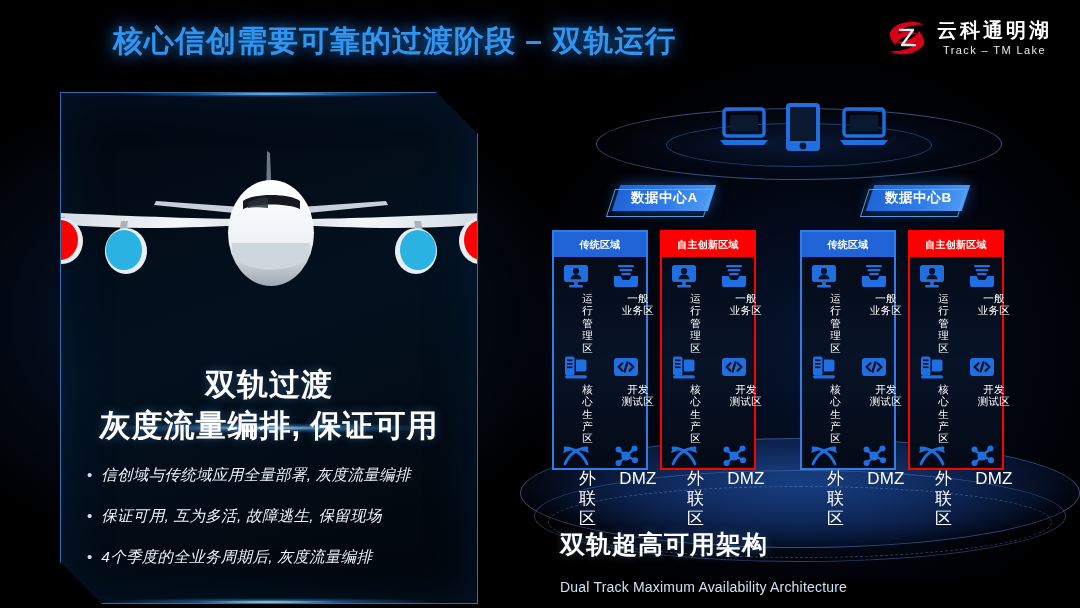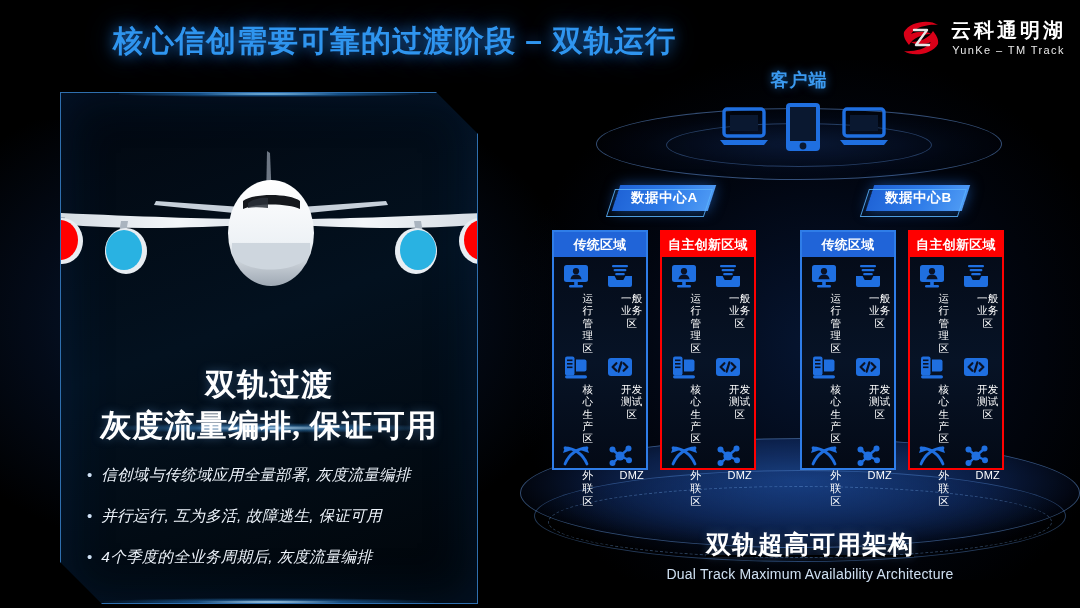--- a/index.html
+++ b/index.html
@@ -26,21 +26,21 @@
   
   .title {
     position:absolute; left:113px; top:21px;
     font-size:30px; font-weight:bold; letter-spacing:1px;
     color:#2f95ef;
     text-shadow:0 0 14px rgba(40,130,230,.75), 0 0 30px rgba(30,110,210,.45);
     white-space:nowrap;
   }
 
   
-  .logo { position:absolute; right:14px; top:18px; display:flex; align-items:center; gap:9px; }
+  .logo { position:absolute; right:28px; top:18px; display:flex; align-items:center; gap:9px; }
   .logo-mark { width:42px; height:40px; position:relative; }
   .logo-txt { display:flex; flex-direction:column; align-items:center; line-height:1; }
   .logo-cn { font-size:20px; font-weight:bold; color:#ffffff; letter-spacing:3px; }
   .logo-en { font-size:11px; color:#e9e9e9; letter-spacing:1.4px; margin-top:5px; }
 
   
   .left-panel {
     position:absolute; left:60px; top:92px; width:418px; height:512px;
     border:1px solid #2f6fae;
     background:linear-gradient(160deg,#02070f 0%,#03111f 45%,#010509 100%);
@@ -71,21 +71,21 @@
 
   
   .plane { position:absolute; left:-45px; top:30px; width:510px; height:210px; }
 
   .left-head {
     position:absolute; left:0; right:0; top:272px;
     text-align:center; color:#fff;
     font-size:31px; font-weight:bold; letter-spacing:1px; line-height:1.32;
     text-shadow:0 0 10px rgba(120,180,255,.35);
   }
-  .left-head .l2 { font-size:31px;font-family:Liberation Serif, serif; }
+  .left-head .l2 { font-size:31px; }
   .bullets { position:absolute; left:26px; top:372px; right:16px; }
   .bullet { display:flex; align-items:flex-start; gap:9px; margin-bottom:21px; }
   .bullet .dot { color:#cfe1f5; font-size:15px; line-height:20px; }
   .bullet .btxt { color:#eef4fb; font-size:15.5px; line-height:20px; letter-spacing:.3px;font-style:italic; }
 
   
   .client-label {
     position:absolute; left:744px; top:68px; width:110px; text-align:center;
     color:#3b9af0; font-size:18px; font-weight:bold; letter-spacing:1px;
     text-shadow:0 0 10px rgba(40,140,240,.6);
@@ -117,62 +117,62 @@
   #dcA { left:616px; top:185px; width:96px; }
   #dcB { left:870px; top:185px; width:96px; }
 
   
   .zone {
     position:absolute; top:230px; width:96px; height:240px;
     background:linear-gradient(180deg,#040a16 0%,#071326 55%,#040a16 100%);
   }
   .zone-head {
     height:25px; display:flex; align-items:center; justify-content:center;
-    color:#fff; font-size:13px; font-weight:bold; letter-spacing:.3px;
+    color:#fff; font-size:10px; font-weight:bold; letter-spacing:.3px;
   }
   .zone.trad { border:2px solid #2f7de8; }
   .zone.trad .zone-head { background:#2064d8; }
   .zone.inno { border:2px solid #ff0000; }
   .zone.inno .zone-head { background:#ff0000;text-align:right; }
   .zone-body {
     height:211px; display:grid; grid-template-columns:1fr 1fr; grid-template-rows:1fr 1fr 1fr;
     padding:6px 2px 4px;
   }
   .cell { display:flex; flex-direction:column; align-items:center; justify-content:flex-start; }
   .cell .ico { width:28px; height:26px; display:flex; align-items:center; justify-content:center; }
   .cell .clabel {
     margin-top:3px; text-align:center; color:#ffffff;
     font-size:10.5px; line-height:1.18; letter-spacing:.2px; white-space:pre-line;margin-left:23px;
   }
   .cell.row3 .ico { height:22px; }
-  .cell.row3 .clabel { font-size:11px; margin-top:2px; }
+  .cell.row3 .clabel { font-size:17px; margin-top:2px; }
 
   
   .platform {
     position:absolute; left:520px; top:438px; width:560px; height:110px;
     border-radius:50%;
     background:
       radial-gradient(ellipse at 50% 40%, rgba(35,85,170,.75) 0%, rgba(18,48,108,.6) 45%, rgba(6,18,48,.25) 72%, rgba(0,0,0,0) 88%);
     border:1px solid rgba(110,165,235,.45);
   }
   .platform2 {
     position:absolute; left:534px; top:470px; width:532px; height:92px;
     border-radius:50%; border:1px solid rgba(95,150,225,.38);
     background:radial-gradient(ellipse at 50% 35%, rgba(20,55,120,.45) 0%, rgba(0,0,0,0) 72%);
   }
   .platform3 {
     position:absolute; left:548px; top:486px; width:504px; height:72px;
     border-radius:50%; border:1px dashed rgba(120,175,240,.35);
   }
 
   .arch-title {
-    position:absolute; left:560px; top:528px; width:500px; text-align:center;text-decoration:underline;
+    position:absolute; left:560px; top:528px; width:500px; text-align:left;
   }
   .arch-cn { color:#ffffff; font-size:25px; font-weight:bold; letter-spacing:1px; text-shadow:0 0 10px rgba(120,180,255,.3); }
-  .arch-en { color:#cfe0f2; font-size:14px; margin-top:5px; letter-spacing:.2px; }
+  .arch-en { color:#cfe0f2; font-size:14px; margin-top:18px; letter-spacing:.2px; }
 </style>
 </head>
 <body>
 
 <div id="stage">
 
   <div class="bg-glow-left"></div>
   <div class="bg-glow-right"></div>
 
   <div class="title">核心信创需要可靠的过渡阶段 – 双轨运行</div>
@@ -180,21 +180,21 @@
   <div class="logo">
     <div class="logo-mark">
       <svg width="42" height="40" viewBox="0 0 42 40">
         <path d="M4 14 C10 3, 30 1, 38 7 C31 6, 16 8, 11 16 C17 13, 27 13, 31 16 C22 16, 13 20, 9 27 C6 23, 3 19, 4 14 Z" fill="#d90018"></path>
         <path d="M38 26 C32 37, 12 39, 4 33 C11 34, 26 32, 31 24 C25 27, 15 27, 11 24 C20 24, 29 20, 33 13 C36 17, 39 21, 38 26 Z" fill="#d90018"></path>
         <path d="M14 12 L27 12 L16 27 L29 27" stroke="#e8e8e8" stroke-width="2.4" fill="none" stroke-linecap="round" stroke-linejoin="round"></path>
       </svg>
     </div>
     <div class="logo-txt">
       <div class="logo-cn">云科通明湖</div>
-      <div class="logo-en">YunKe – TM Track</div>
+      <div class="logo-en">Track – TM Lake</div>
     </div>
   </div>
 
   <div class="left-panel">
     <div class="left-panel-inner">
       <div class="panel-topglow"></div>
 
       <svg class="plane" viewBox="0 0 510 210">
         <defs>
           <linearGradient id="fus" x1="0" y1="0" x2="0" y2="1">
@@ -251,33 +251,32 @@
         <div class="l2">灰度流量编排, 保证可用</div>
       </div>
 
       <div class="bullets">
         <div class="bullet">
           <span class="dot">•</span>
           <span class="btxt">信创域与传统域应用全量部署, 灰度流量编排</span>
         </div>
         <div class="bullet">
           <span class="dot">•</span>
-          <span class="btxt">并行运行, 互为多活, 故障逃生, 保证可用</span>
+          <span class="btxt">保证可用, 互为多活, 故障逃生, 保留现场</span>
         </div>
         <div class="bullet">
           <span class="dot">•</span>
           <span class="btxt">4个季度的全业务周期后, 灰度流量编排</span>
         </div>
       </div>
 
       <div class="panel-botglow"></div>
     </div>
   </div>
 
-  <div class="client-label">客户端</div>
   <div class="client-ellipse"></div>
   <div class="client-ellipse2"></div>
 
   <svg class="devices" viewBox="0 0 168 52">
 
     <g>
       <rect x="4" y="6" width="40" height="27" rx="3" fill="none" stroke="#1f6fe0" stroke-width="3.4"></rect>
       <rect x="10" y="12" width="28" height="16" fill="#0a1830"></rect>
       <path d="M0 37 L48 37 L44 42 L4 42 Z" fill="#1f6fe0"></path>
     </g>

